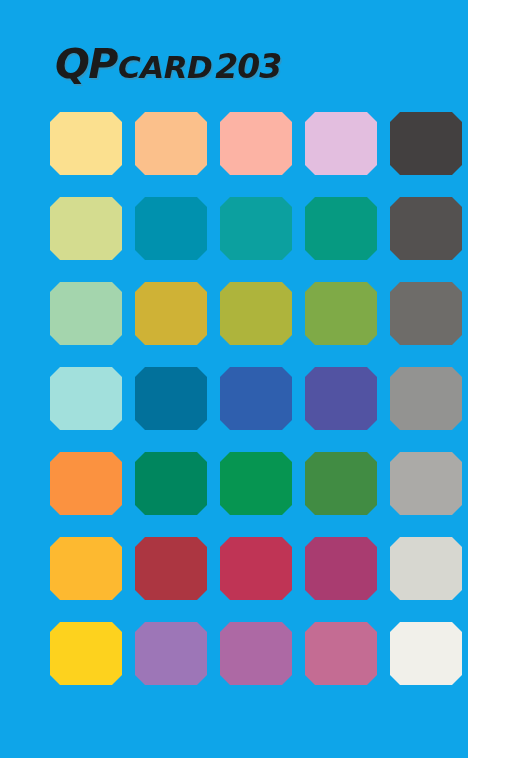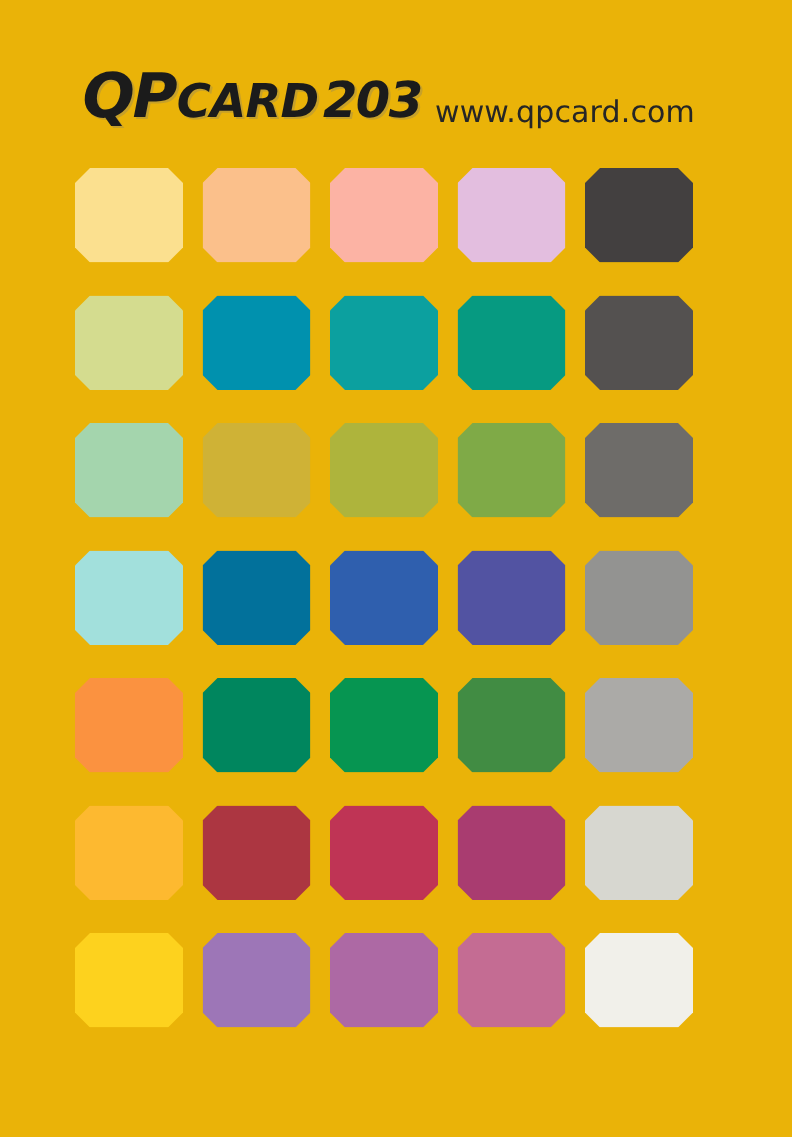--- a/index.html
+++ b/index.html
@@ -4,23 +4,23 @@
 <title>QPCARD 203</title>
 <style>
   html, body {
     margin: 0;
     padding: 0;
     background: #ffffff;
   }
 
   #card {
     position: relative;
-    width: 528px;
+    width: 468px;
     height: 758px;
-    background: #eab308;
+    background: #0ea5e9;
     overflow: hidden;
     font-family: "Liberation Sans", sans-serif;
     text-decoration: underline;
     -webkit-font-smoothing: antialiased;
   }
 
   
   #header {
     position: absolute;
     left: 0;
@@ -119,21 +119,20 @@
 </style>
 </head>
 <body>
 
 <div id="card">
 
   <div id="header">
     <div id="brand-logo">
       <span class="qp">QP</span><span class="card">CARD</span><span class="num">203</span>
     </div>
-    <div id="brand-url">www.qpcard.com</div>
   </div>
 
   <div id="patch-grid">
       <div class="patch-row" style="top: 112px;">
         <div class="patch" style="left: 50px; width: 72px; height: 63px; background: rgb(251, 224, 143);"></div>
         <div class="patch" style="left: 135px; width: 72px; height: 63px; background: rgb(251, 192, 139);"></div>
         <div class="patch" style="left: 220px; width: 72px; height: 63px; background: rgb(252, 179, 164);"></div>
         <div class="patch" style="left: 305px; width: 72px; height: 63px; background: rgb(227, 190, 223);"></div>
         <div class="patch" style="left: 390px; width: 72px; height: 63px; background: rgb(67, 64, 64);"></div>
       </div>

